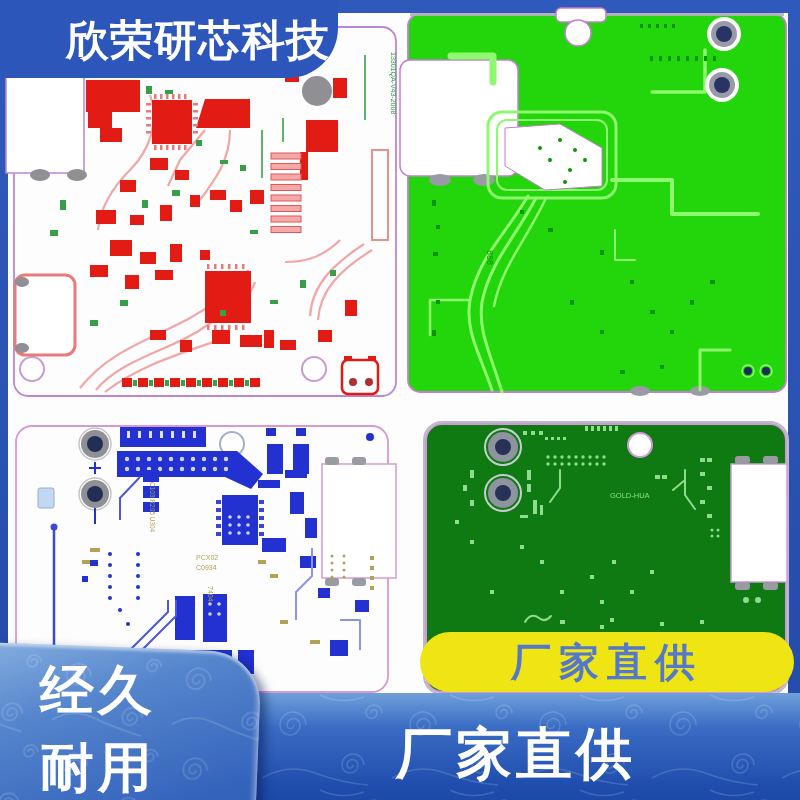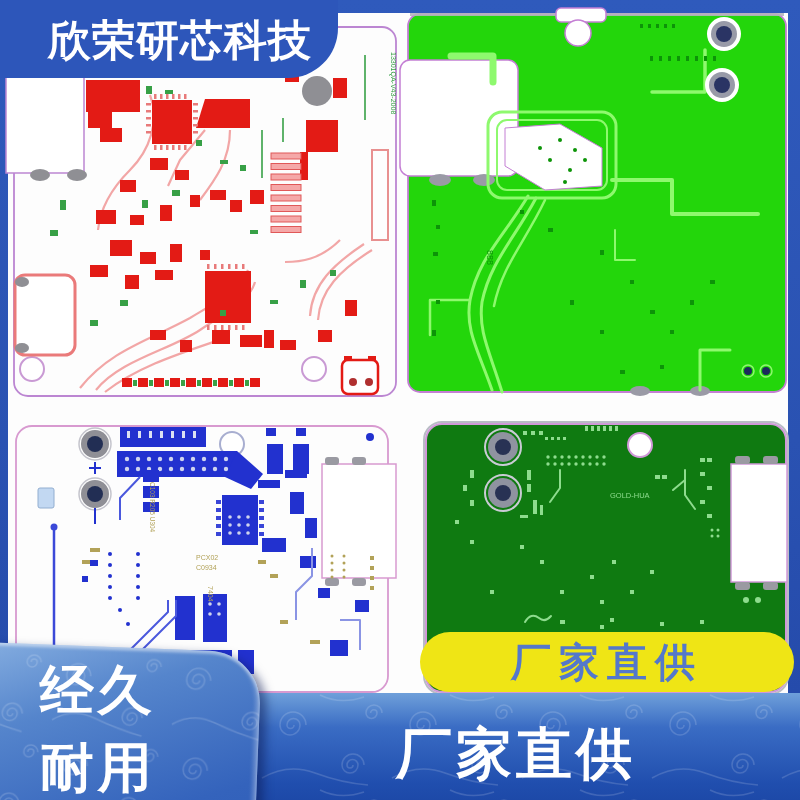--- a/index.html
+++ b/index.html
@@ -8,21 +8,21 @@
     background:linear-gradient(180deg,#2f5abc 0%,#2a52b2 55%,#2348a8 100%);
     font-family:"Liberation Sans","DejaVu Sans",sans-serif;
   }
   .collage{position:absolute;left:0;top:0;z-index:1;}
   
   .brand-banner{
     position:absolute;left:0;top:0;width:338px;height:78px;z-index:6;
     background:#2d56ba;border-bottom-right-radius:50px;
   }
   .brand-banner .txt{
-    display:block;padding-left:48px;line-height:80px;font-size:43px;
+    display:block;padding-left:66px;line-height:80px;font-size:43px;
     color:#fff;letter-spacing:1px;font-weight:bold;white-space:nowrap;
   }
   
   .durability-badge{
     position:absolute;left:-70px;top:640px;width:332px;height:280px;z-index:8;
     transform:rotate(2.2deg);transform-origin:0 0;
     border-radius:12px 52px 12px 12px;
     background:linear-gradient(160deg,#8fb6e4 0%,#5585cc 28%,#3463bc 62%,#2a58b4 100%);
     box-shadow:inset 0 3px 3px rgba(255,255,255,.45),
                inset -4px -2px 4px rgba(255,255,255,.28),

